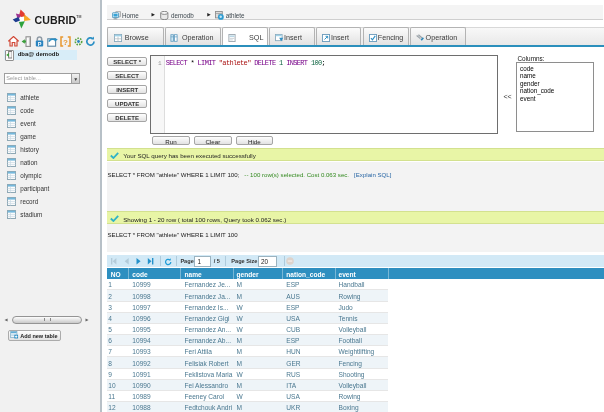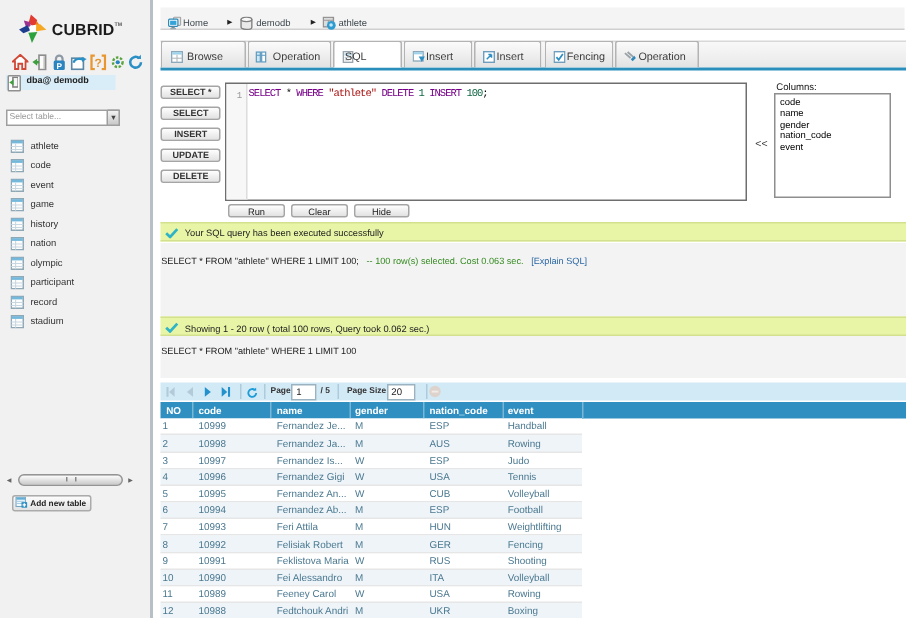--- a/index.html
+++ b/index.html
@@ -294,21 +294,21 @@
       </svg>
       <span style="left:16.3px">Operation</span>
     </div>
     <div class="tab" id="tab-sql" style="left:222px;width:46.2px;top:26.5px;height:18.3px">
       <svg style="left:4.8px" width="8" height="8" viewBox="0 0 9 9">
         <rect x="1" y="0.5" width="7" height="8" fill="#fdfdfd" stroke="#9aa5ad"></rect>
         <rect x="1.8" y="1.6" width="5.4" height="1.8" fill="#b9d7e6"></rect>
         <rect x="2" y="4.4" width="5" height="0.9" fill="#c3ccd2"></rect>
         <rect x="2" y="6.2" width="3.4" height="0.9" fill="#c3ccd2"></rect>
       </svg>
-      <span style="left:7px">SQL</span>
+      <span style="left:26px">SQL</span>
     </div>
     <div class="tab" style="left:269px;width:46px;top:26.5px;height:18.3px">
       <svg style="left:4.5px" width="9" height="8" viewBox="0 0 10 9">
         <rect x="0.5" y="0.5" width="7.4" height="7" fill="#fff" stroke="#8aa9bc"></rect>
         <rect x="0.9" y="0.9" width="6.6" height="1.6" fill="#9fd2e8"></rect>
         <path d="M4.6 4.2 h4.6 l-2.3 4 z" fill="#2f8fc4"></path>
       </svg>
       <span style="left:14px">Insert</span>
     </div>
     <div class="tab" style="left:316px;width:45px;top:26.5px;height:18.3px">
@@ -336,21 +336,21 @@
 
 <div class="abs sqlbtn" style="top:56.7px;">SELECT *</div>
 <div class="abs sqlbtn" style="top:70.8px;">SELECT</div>
 <div class="abs sqlbtn" style="top:84.8px;">INSERT</div>
 <div class="abs sqlbtn" style="top:98.8px;">UPDATE</div>
 <div class="abs sqlbtn" style="top:112.8px;">DELETE</div>
 
 <div class="abs" id="editor">
   <div id="gutter"></div>
   <div id="lineno">1</div>
-  <div id="codeline"><span class="kw">SELECT</span> * <span class="kw">WHERE</span> <span class="str">"athlete"</span> <span class="kw">DELETE</span> <span class="num">1</span> <span class="kw">INSERT</span> <span class="num">100</span>;</div>
+  <div id="codeline"><span class="kw">SELECT</span> * <span class="kw">LIMIT</span> <span class="str">"athlete"</span> <span class="kw">DELETE</span> <span class="num">1</span> <span class="kw">INSERT</span> <span class="num">100</span>;</div>
 </div>
 
 <div class="abs runbtn" style="left:152.2px;width:37.6px;">Run</div>
 <div class="abs runbtn" style="left:194.1px;width:37.7px;">Clear</div>
 <div class="abs runbtn" style="left:236.1px;width:36.6px;">Hide</div>
 
 <span class="abs" id="ltlt">&lt;&lt;</span>
 <span class="abs" id="colslabel">Columns:</span>
 <div class="abs" id="colsbox">code<br>name<br>gender<br>nation_code<br>event</div>
 

